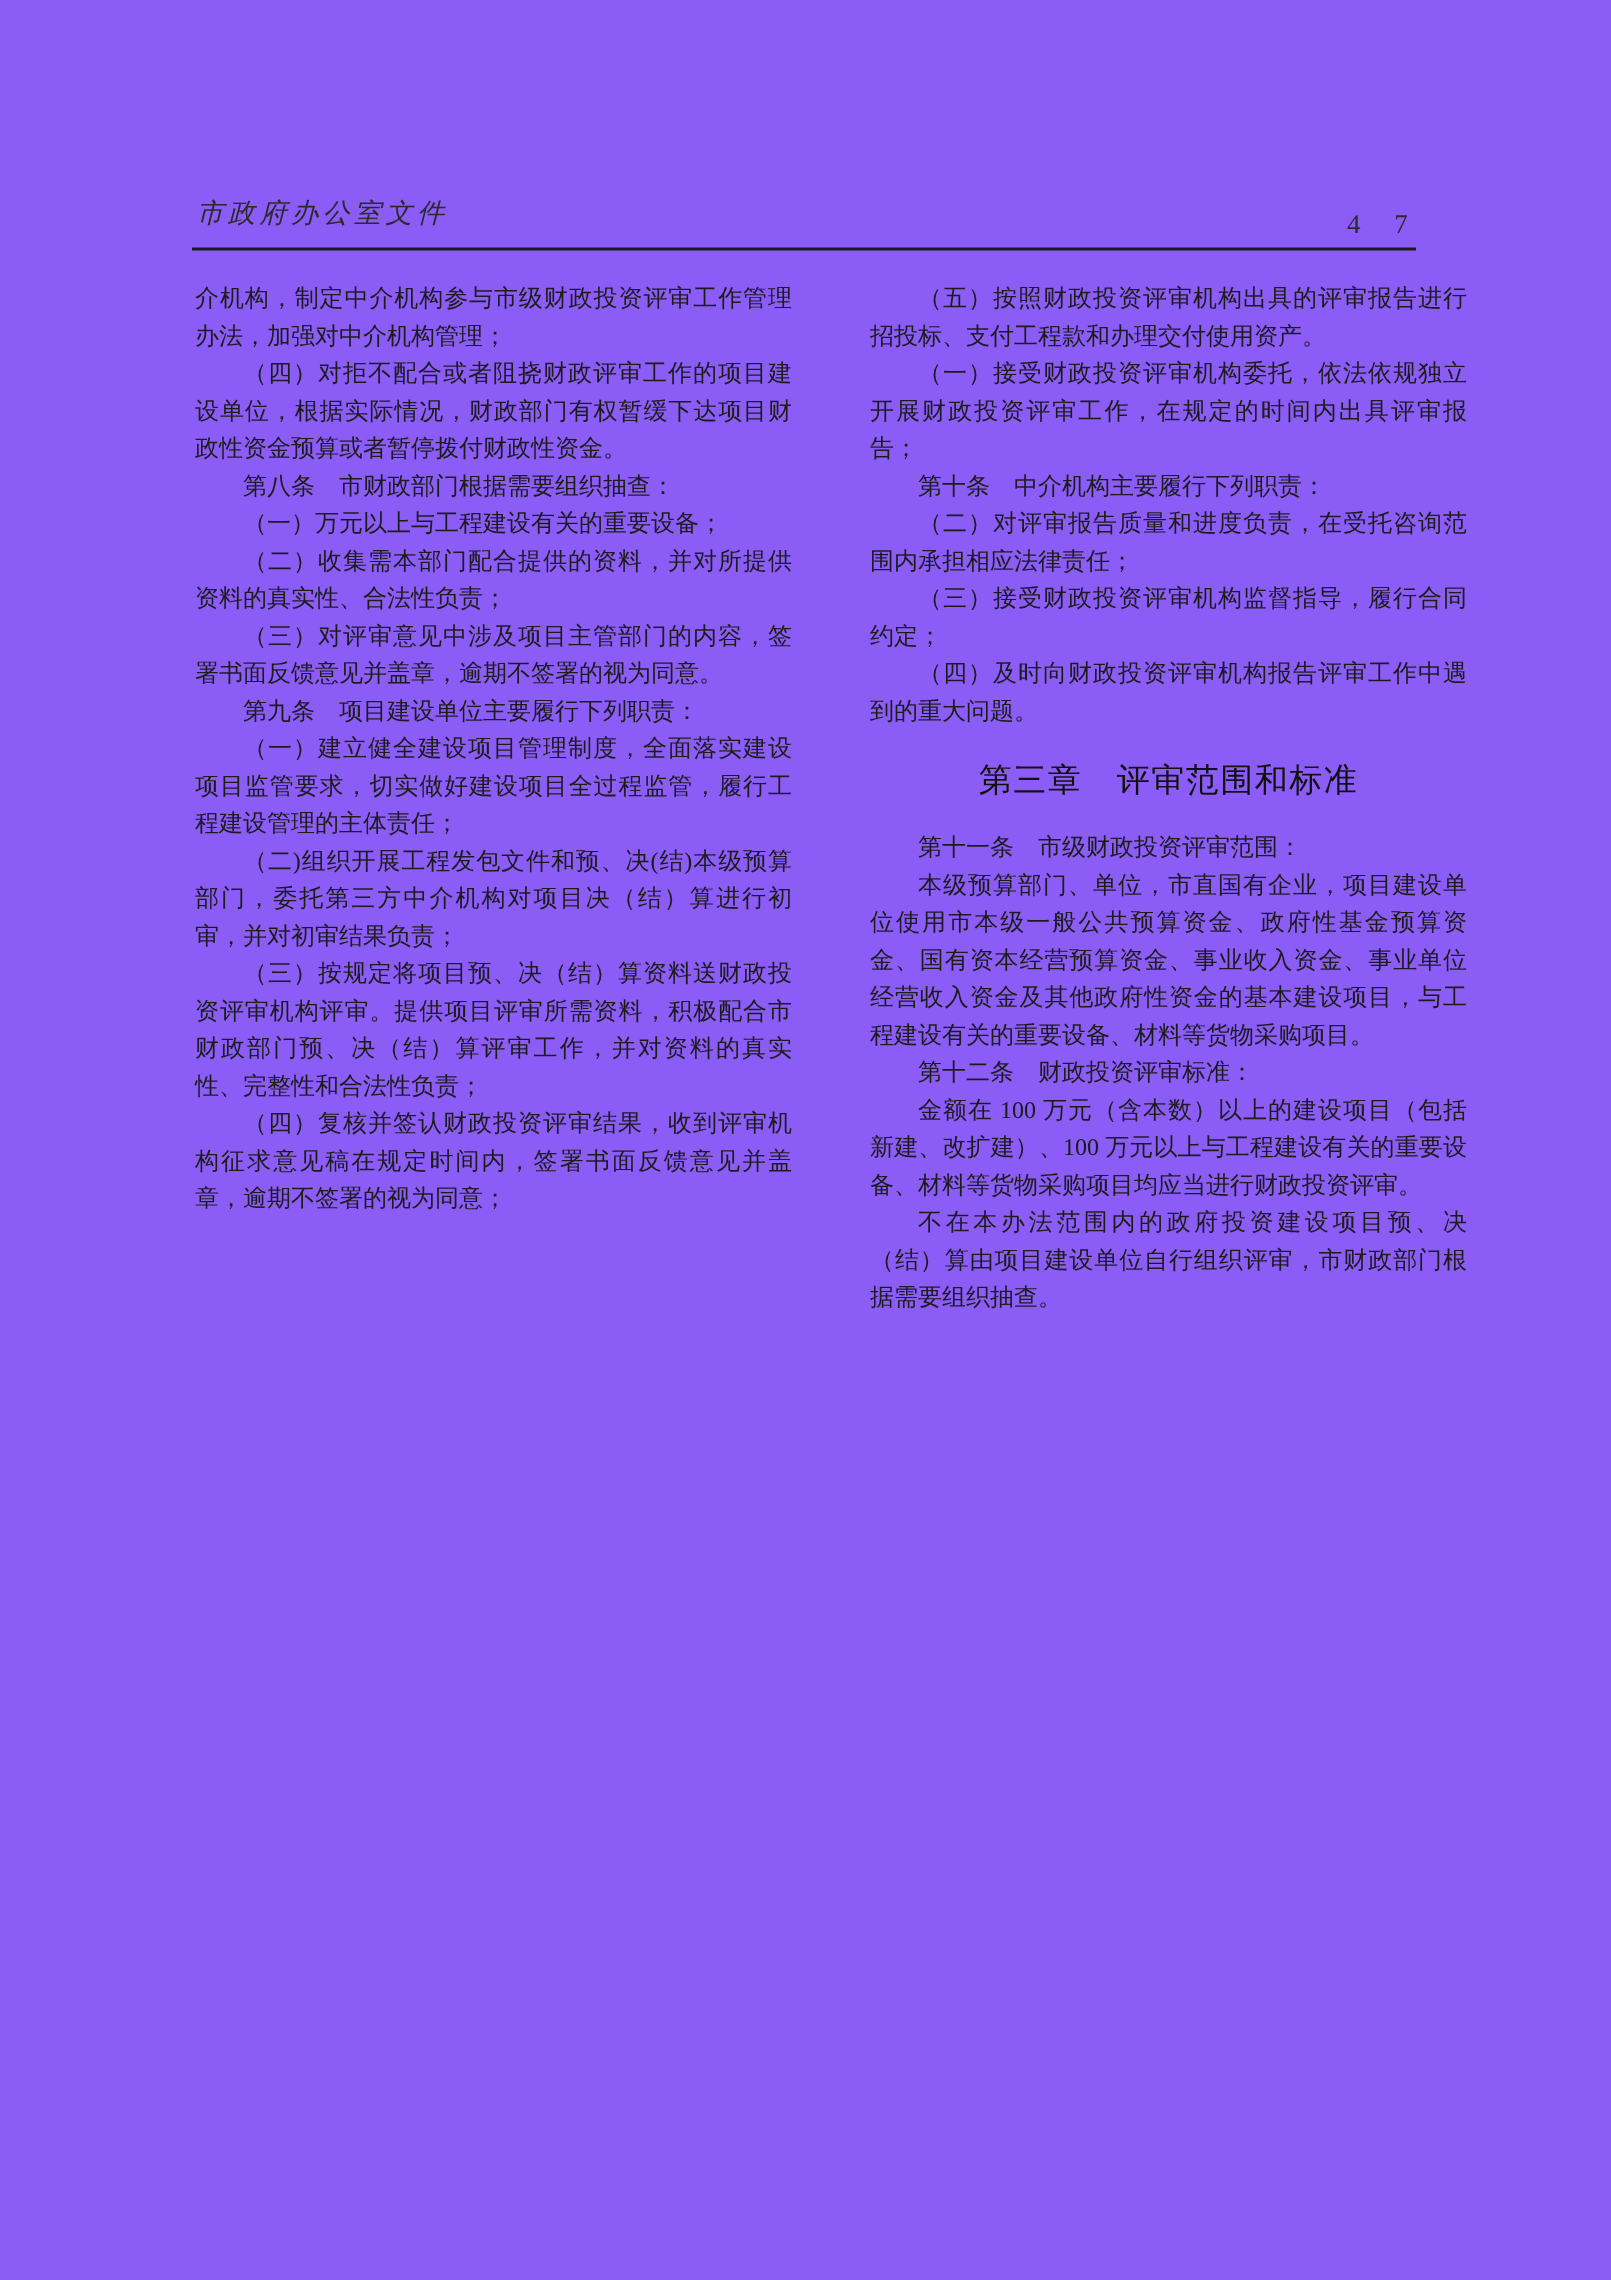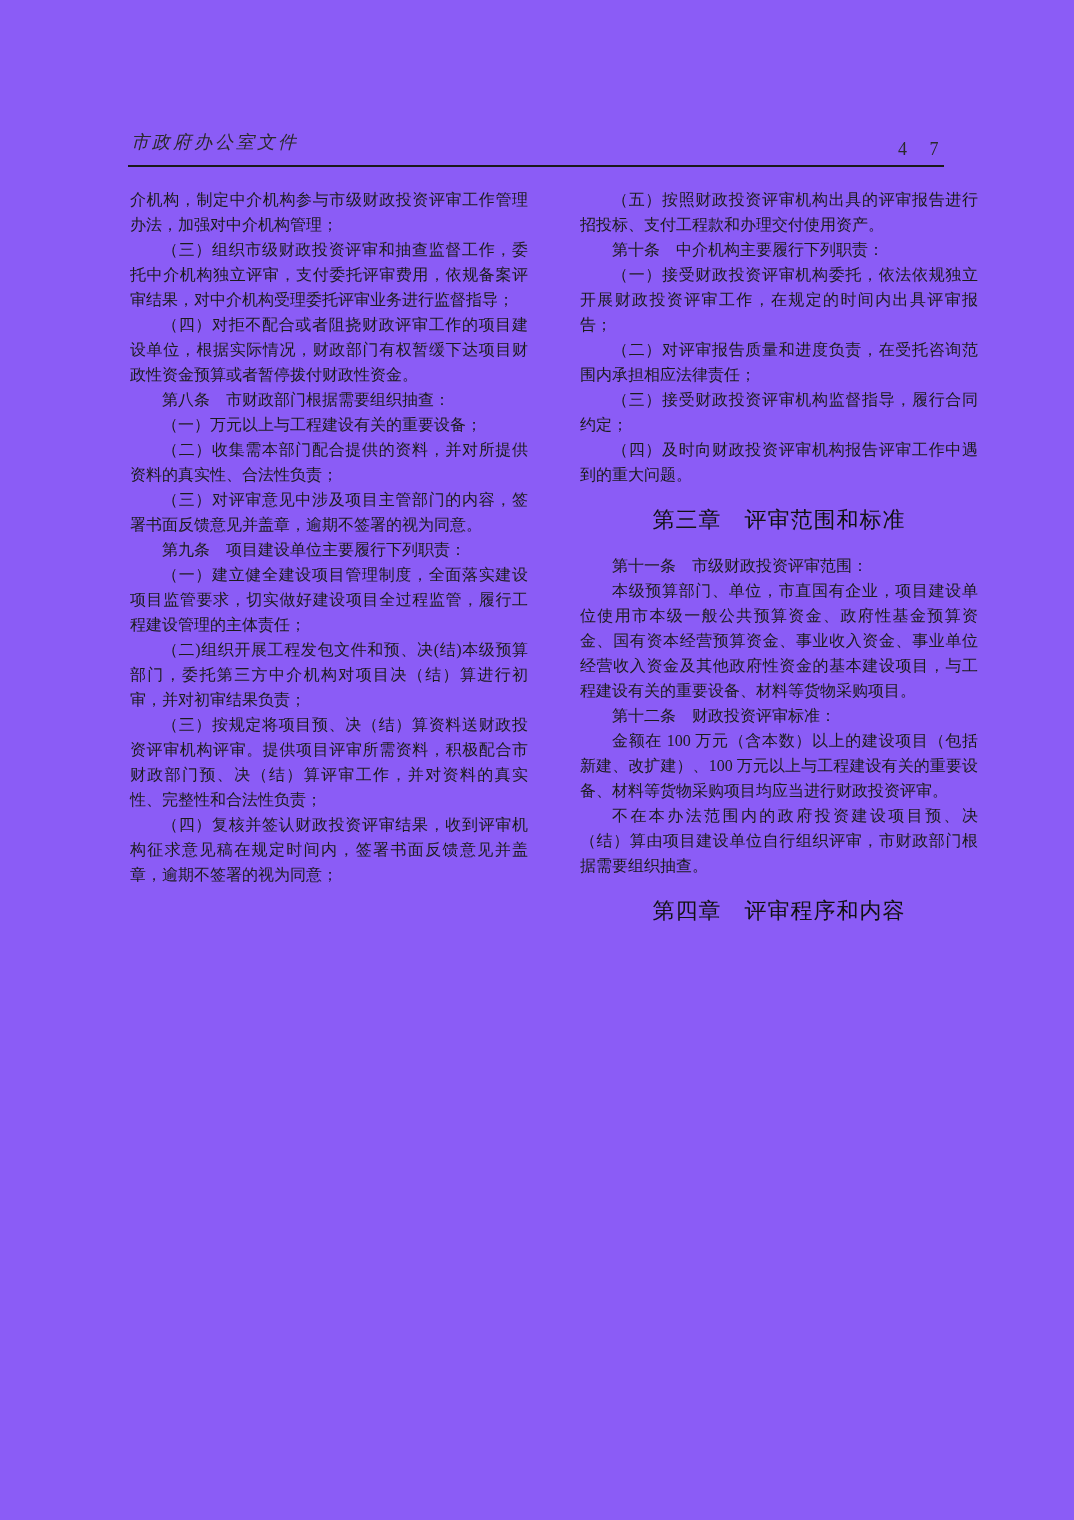--- a/index.html
+++ b/index.html
@@ -85,42 +85,40 @@
 <div class="page">
 
   <div class="header-title">市政府办公室文件</div>
 
   <div class="page-number">4 7</div>
 
   <div class="header-rule"></div>
 
   <div class="column left">
       <p class="para cont">介机构，制定中介机构参与市级财政投资评审工作管理办法，加强对中介机构管理；</p>
-      <p class="para">（三）组织市级财政投资评审和抽查监督工作，委托中介机构独立评审，支付委托评审费用，依规备案评审结果，对中介机构受理委托评审业务进行监督指导；</p>
       <p class="para">（四）对拒不配合或者阻挠财政评审工作的项目建设单位，根据实际情况，财政部门有权暂缓下达项目财政性资金预算或者暂停拨付财政性资金。</p>
       <p class="para">第八条　市财政部门根据需要组织抽查：</p>
       <p class="para">（一）万元以上与工程建设有关的重要设备；</p>
       <p class="para">（二）收集需本部门配合提供的资料，并对所提供资料的真实性、合法性负责；</p>
       <p class="para">（三）对评审意见中涉及项目主管部门的内容，签署书面反馈意见并盖章，逾期不签署的视为同意。</p>
       <p class="para">第九条　项目建设单位主要履行下列职责：</p>
       <p class="para">（一）建立健全建设项目管理制度，全面落实建设项目监管要求，切实做好建设项目全过程监管，履行工程建设管理的主体责任；</p>
       <p class="para">（二)组织开展工程发包文件和预、决(结)本级预算部门，委托第三方中介机构对项目决（结）算进行初审，并对初审结果负责；</p>
       <p class="para">（三）按规定将项目预、决（结）算资料送财政投资评审机构评审。提供项目评审所需资料，积极配合市财政部门预、决（结）算评审工作，并对资料的真实性、完整性和合法性负责；</p>
       <p class="para">（四）复核并签认财政投资评审结果，收到评审机构征求意见稿在规定时间内，签署书面反馈意见并盖章，逾期不签署的视为同意；</p>
     </div>
 
   <div class="column right">
       <p class="para">（五）按照财政投资评审机构出具的评审报告进行招投标、支付工程款和办理交付使用资产。</p>
+      <p class="para">（一）接受财政投资评审机构委托，依法依规独立开展财政投资评审工作，在规定的时间内出具评审报告；</p>
       <p class="para">第十条　中介机构主要履行下列职责：</p>
-      <p class="para">（一）接受财政投资评审机构委托，依法依规独立开展财政投资评审工作，在规定的时间内出具评审报告；</p>
       <p class="para">（二）对评审报告质量和进度负责，在受托咨询范围内承担相应法律责任；</p>
       <p class="para">（三）接受财政投资评审机构监督指导，履行合同约定；</p>
       <p class="para">（四）及时向财政投资评审机构报告评审工作中遇到的重大问题。</p>
       <div class="chapter-heading">第三章　评审范围和标准</div>
       <p class="para">第十一条　市级财政投资评审范围：</p>
       <p class="para">本级预算部门、单位，市直国有企业，项目建设单位使用市本级一般公共预算资金、政府性基金预算资金、国有资本经营预算资金、事业收入资金、事业单位经营收入资金及其他政府性资金的基本建设项目，与工程建设有关的重要设备、材料等货物采购项目。</p>
       <p class="para">第十二条　财政投资评审标准：</p>
       <p class="para">金额在 100 万元（含本数）以上的建设项目（包括新建、改扩建）、100 万元以上与工程建设有关的重要设备、材料等货物采购项目均应当进行财政投资评审。</p>
       <p class="para">不在本办法范围内的政府投资建设项目预、决（结）算由项目建设单位自行组织评审，市财政部门根据需要组织抽查。</p>
-      <div class="chapter-heading">第四章　评审程序和内容</div>
     </div>
 
 </div>
 
 </body></html>

